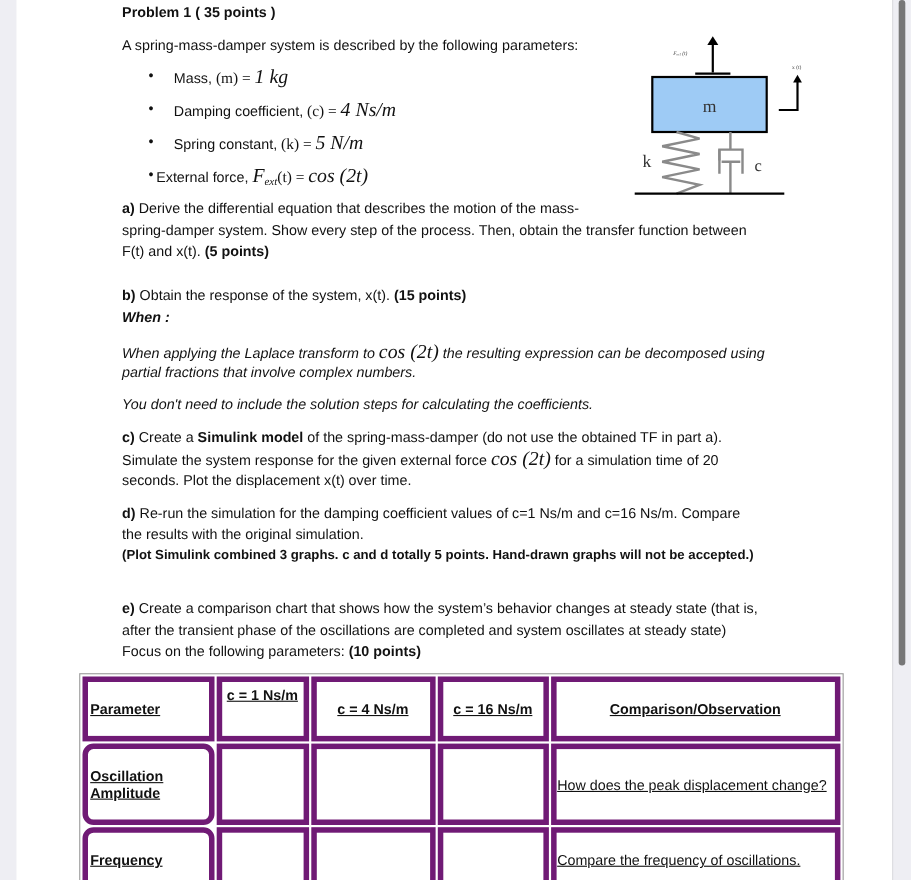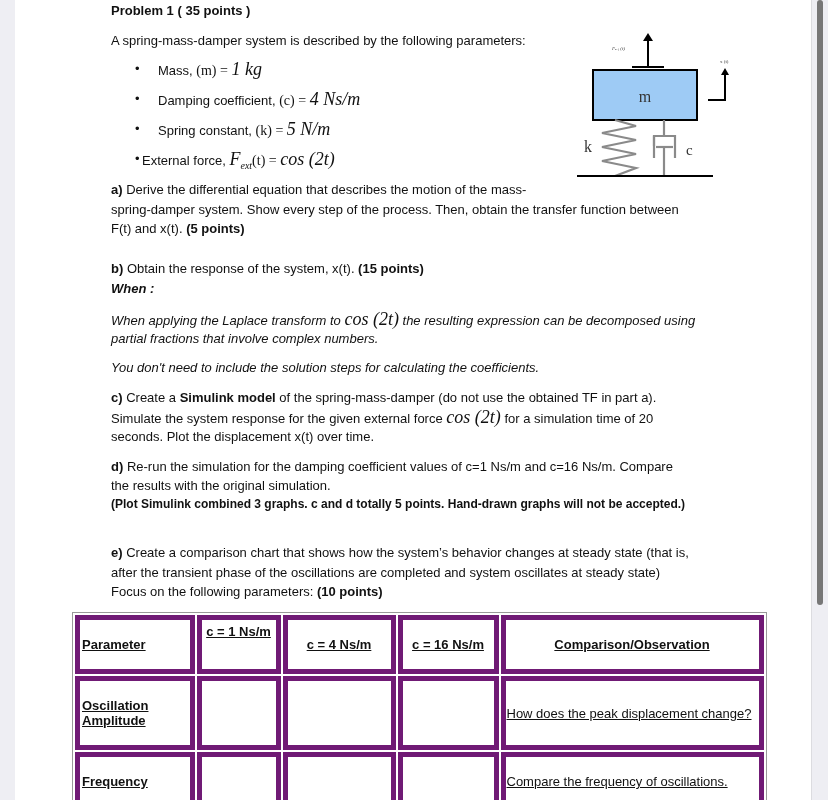--- a/index.html
+++ b/index.html
@@ -35,21 +35,21 @@
   table.cmp {
     position:absolute; left:72px; top:612px;
     border-collapse:separate; border-spacing:2px;
     border:1px solid #999; font-size:13px;
   }
   table.cmp td, table.cmp th {
     border:5px solid #701a75; padding:17px 2px; vertical-align:middle; box-sizing:border-box;text-decoration:underline;
   }
   table.cmp th { font-weight:bold; text-align:center; height:33px; }
   table.cmp th.first { text-align:left; }
-  table.cmp td.label { font-weight:bold; text-align:left; }
+  table.cmp td.label { font-weight:bold; text-align:left;border-radius:10px; }
   table.cmp td.obs { text-align:left; padding-left:1px; }
   tr.r1 td { height:58px; }
   tr.r2 td { height:43px; }
   tr.r3 td { height:43px; }
 </style>
 </head>
 <body>
 
 <div class="page"></div>
 

